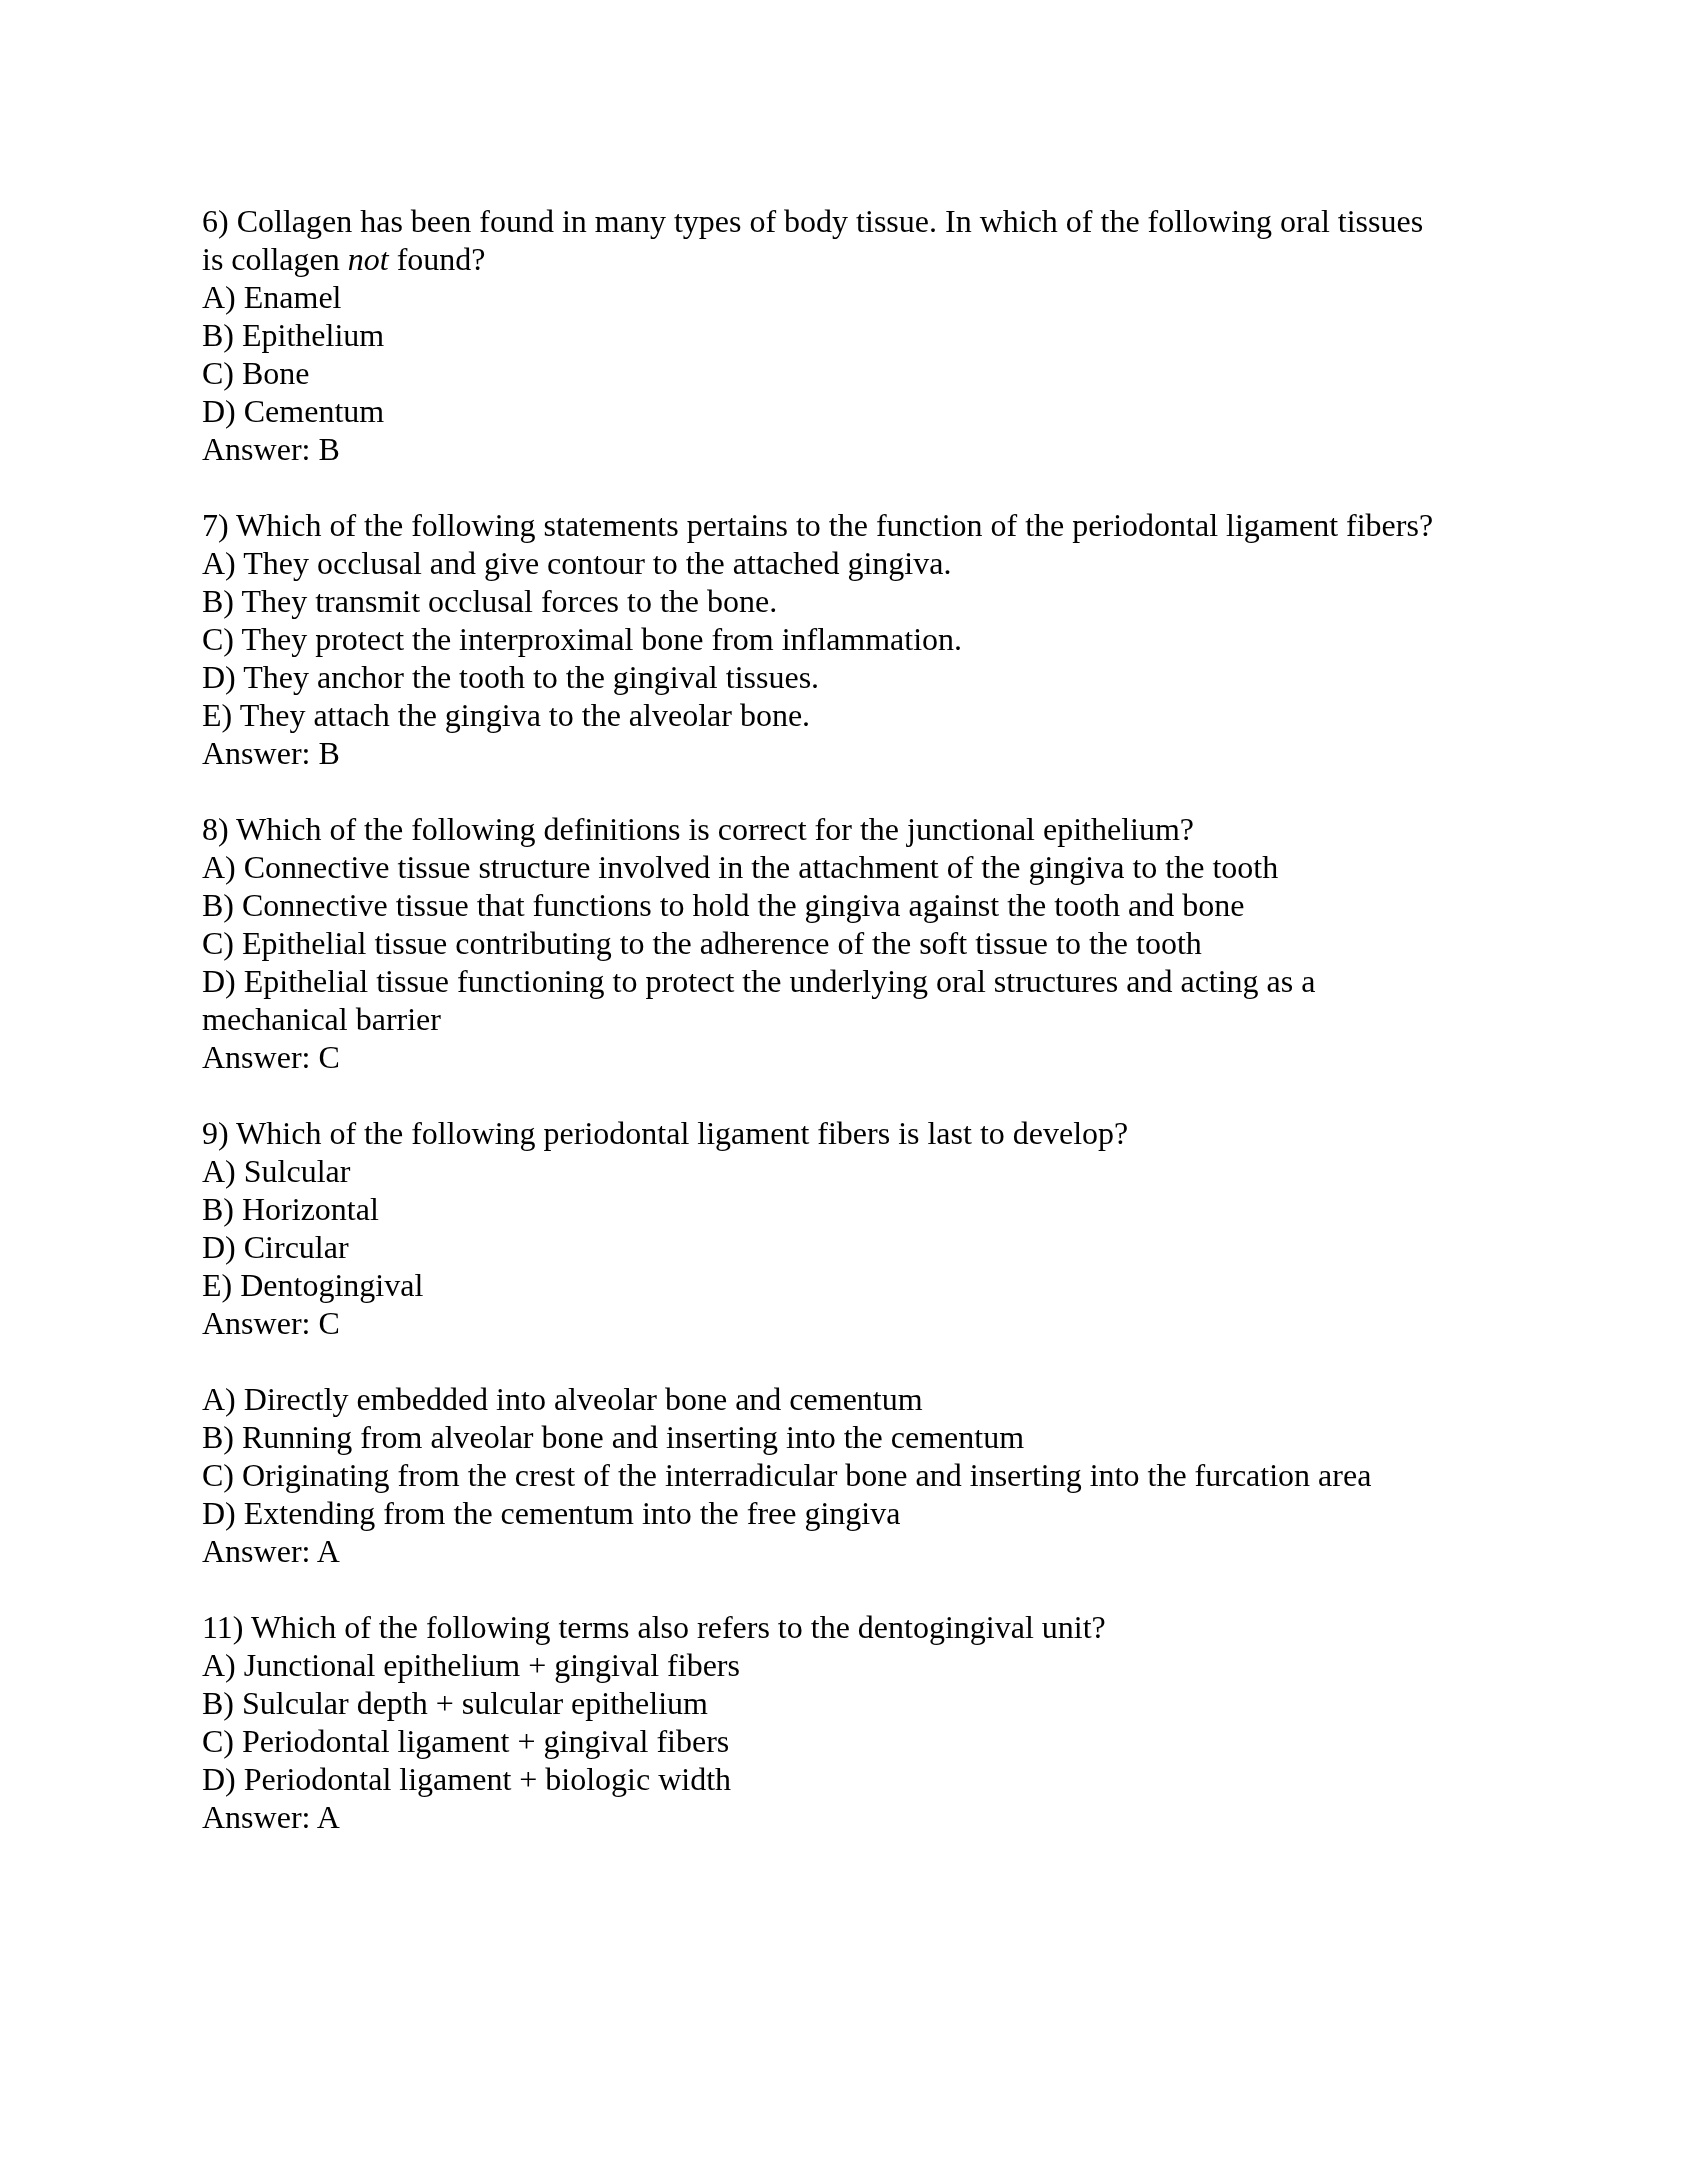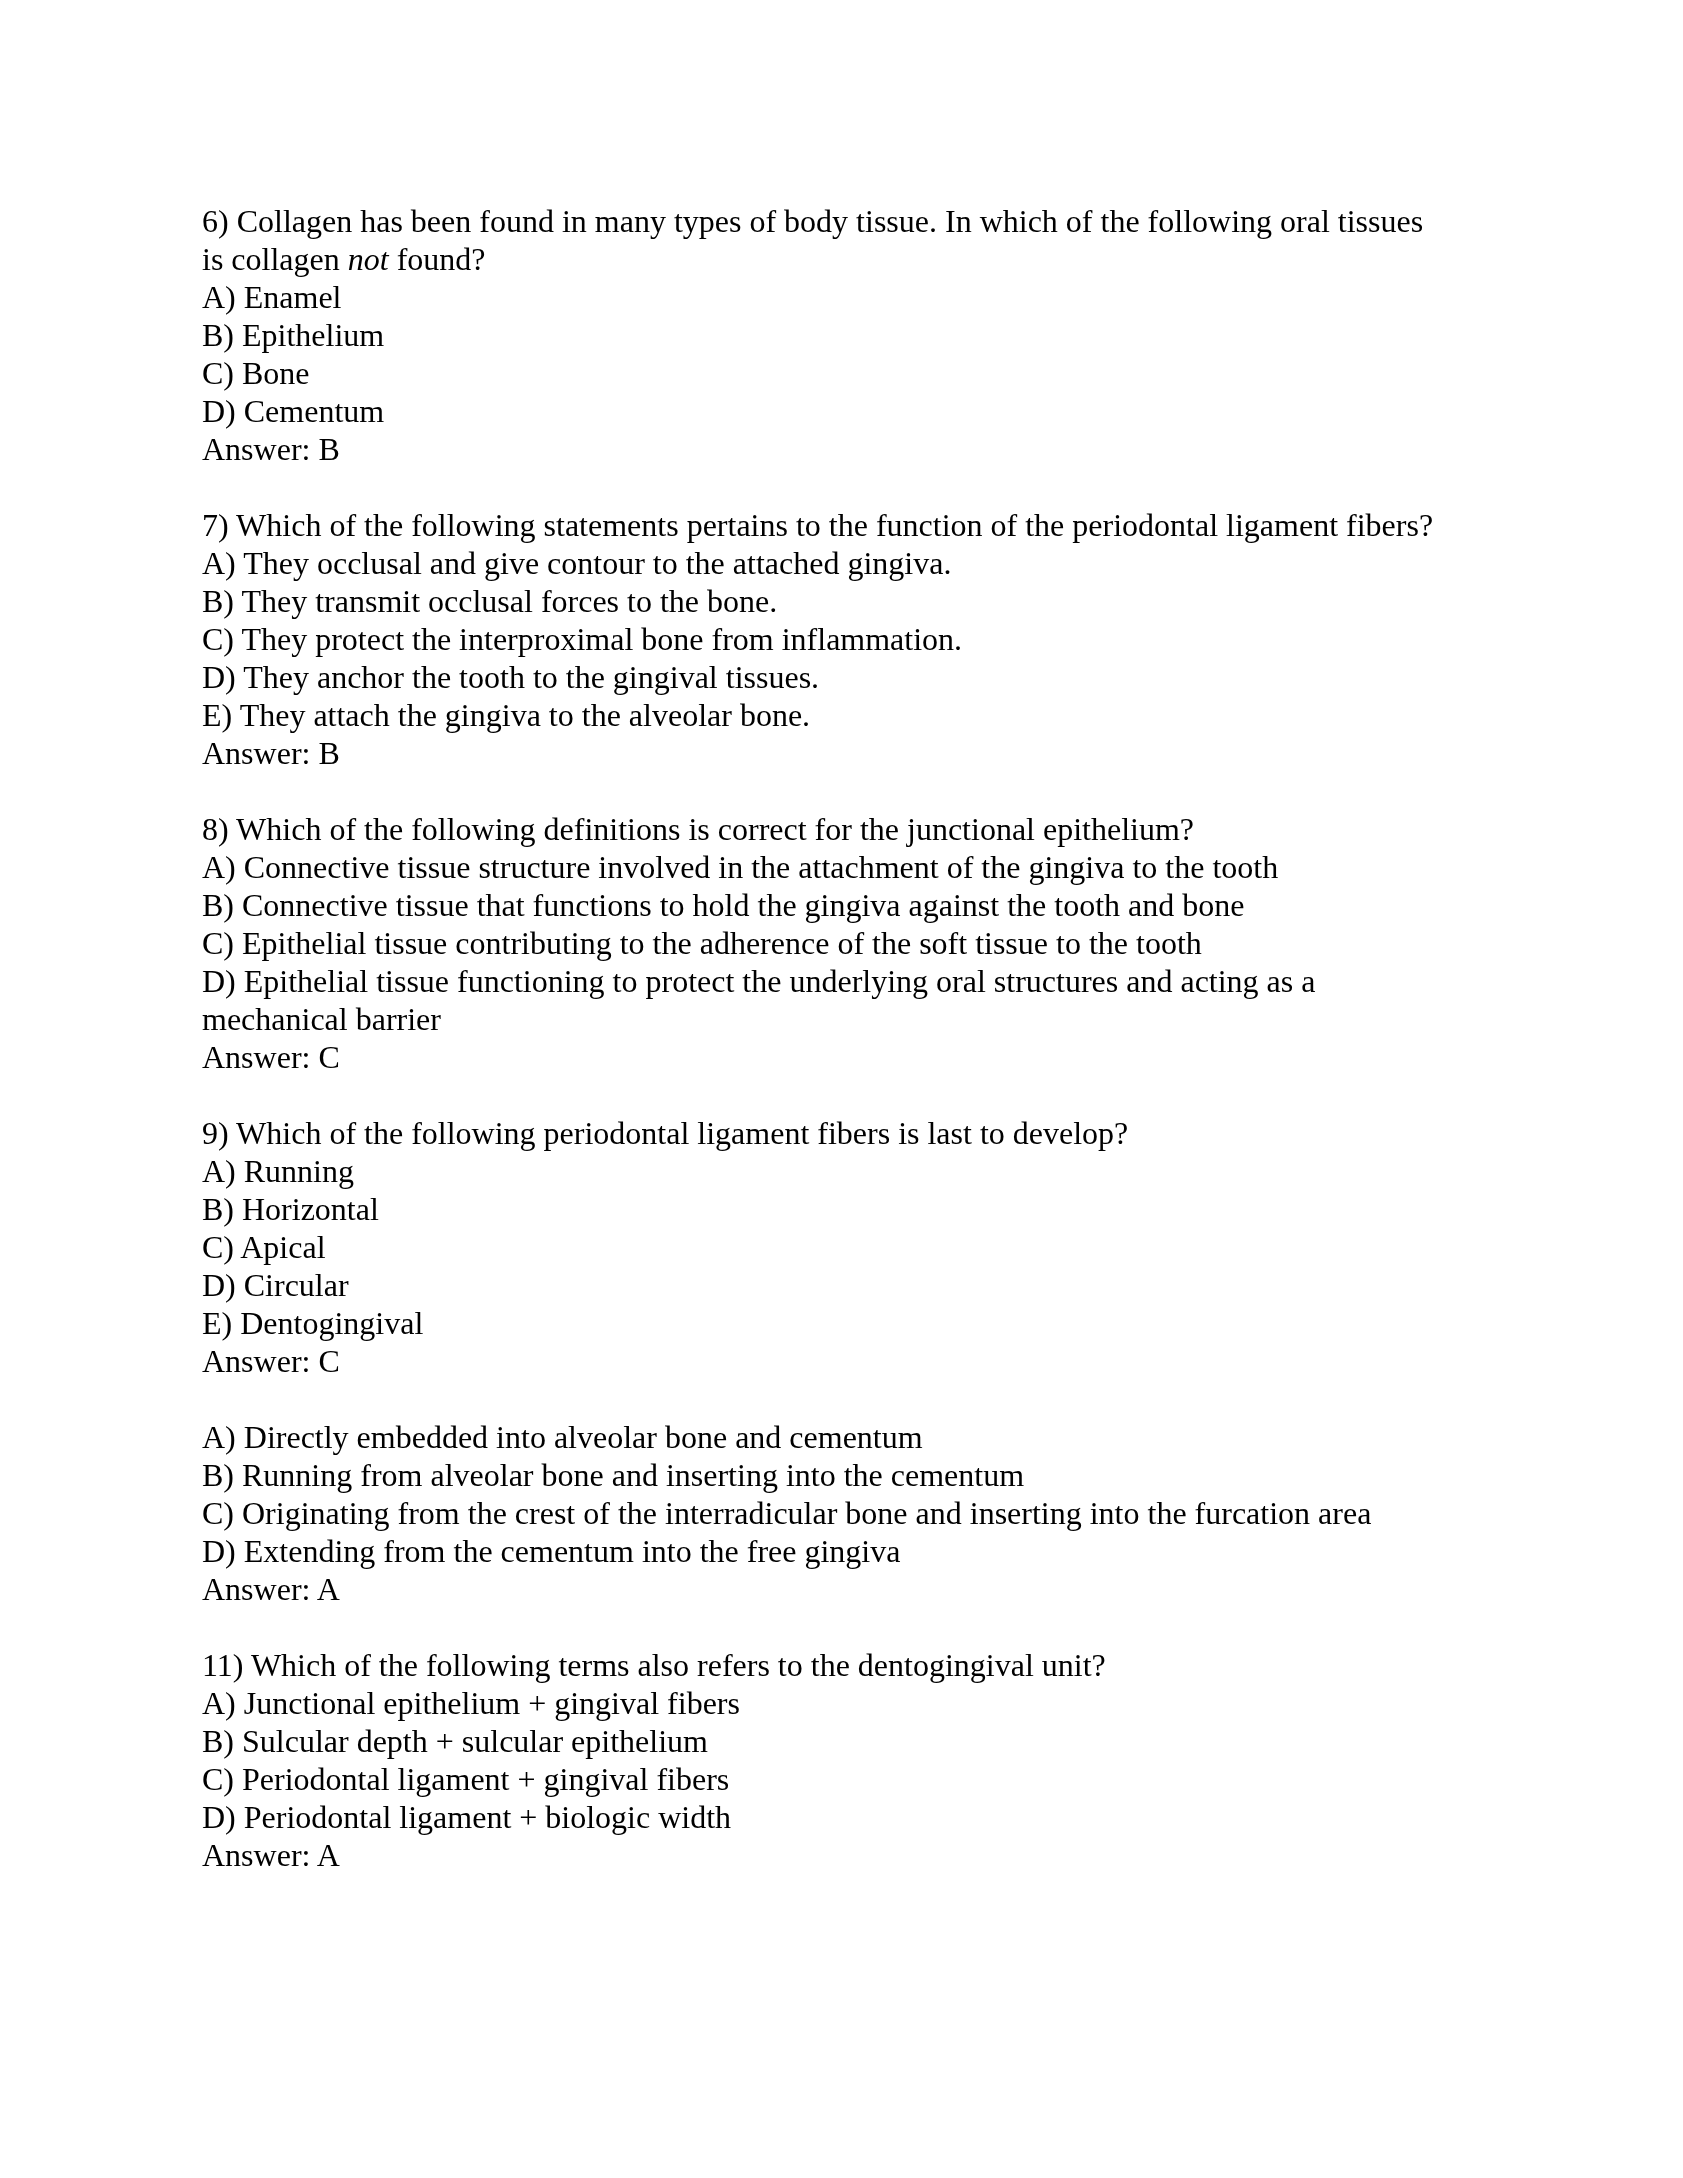--- a/index.html
+++ b/index.html
@@ -64,23 +64,22 @@
     <span class="line">A) Connective tissue structure involved in the attachment of the gingiva to the tooth</span>
     <span class="line">B) Connective tissue that functions to hold the gingiva against the tooth and bone</span>
     <span class="line">C) Epithelial tissue contributing to the adherence of the soft tissue to the tooth</span>
     <span class="line">D) Epithelial tissue functioning to protect the underlying oral structures and acting as a</span>
     <span class="line">mechanical barrier</span>
     <span class="line">Answer: C</span>
   </div>
 
   <div class="question">
     <span class="line q-text">9) Which of the following periodontal ligament fibers is last to develop?</span>
-    <span class="line">A) Running</span>
+    <span class="line">A) Sulcular</span>
     <span class="line">B) Horizontal</span>
-    <span class="line">C) Apical</span>
     <span class="line">D) Circular</span>
     <span class="line">E) Dentogingival</span>
     <span class="line">Answer: C</span>
   </div>
 
   <div class="question">
     <span class="line">A) Directly embedded into alveolar bone and cementum</span>
     <span class="line">B) Running from alveolar bone and inserting into the cementum</span>
     <span class="line">C) Originating from the crest of the interradicular bone and inserting into the furcation area</span>
     <span class="line">D) Extending from the cementum into the free gingiva</span>

